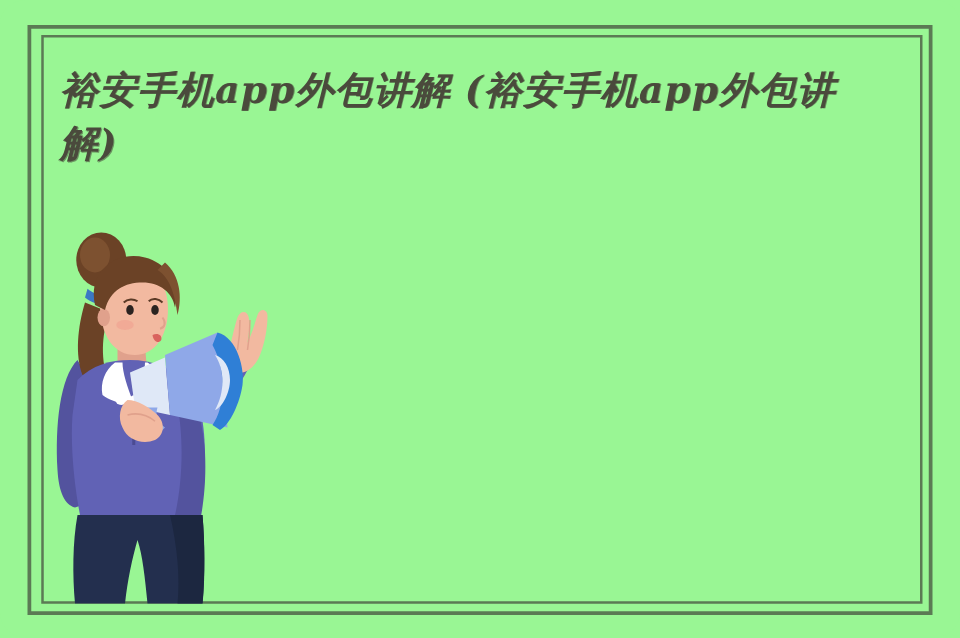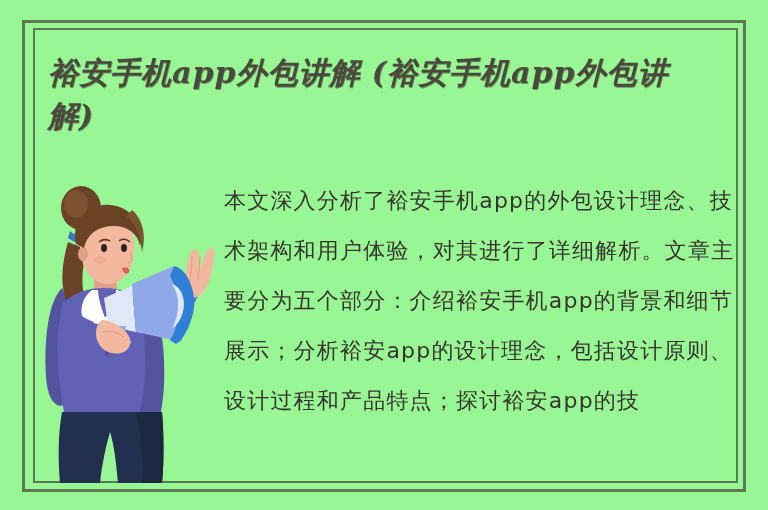--- a/index.html
+++ b/index.html
@@ -167,17 +167,14 @@
       <path d="M62 140 C56 144 54 154 58 162 C62 172 74 176 84 172 C92 168 92 158 86 152
                C80 146 70 140 62 140 Z" fill="#f2b9a0"></path>
       <path d="M62 152 C70 150 78 152 84 157" stroke="#e0a18c" stroke-width="1.3" fill="none"></path>
 
       <path d="M22 232 L122 232 C124 258 124 288 122 303 L78 303 C76 282 74 264 70 252
                C66 266 62 284 60 303 L20 303 C18 280 18 254 22 232 Z" fill="#232f4e"></path>
       <path d="M96 232 C102 258 104 282 102 303 L122 303 C124 280 124 254 122 232 Z" fill="#1c2740"></path>
     </svg>
   </div>
 
-  <div class="body-text-clip">
-    <p class="body-text">本文深入分析了裕安手机app的外包设计理念、技术架构和用户体验，对其进行了详细解析。文章主要分为五个部分：介绍裕安手机app的背景和细节展示；分析裕安app的设计理念，包括设计原则、设计过程和产品特点；探讨裕安app的技</p>
-  </div>
 
 </div>
 
 </body></html>

